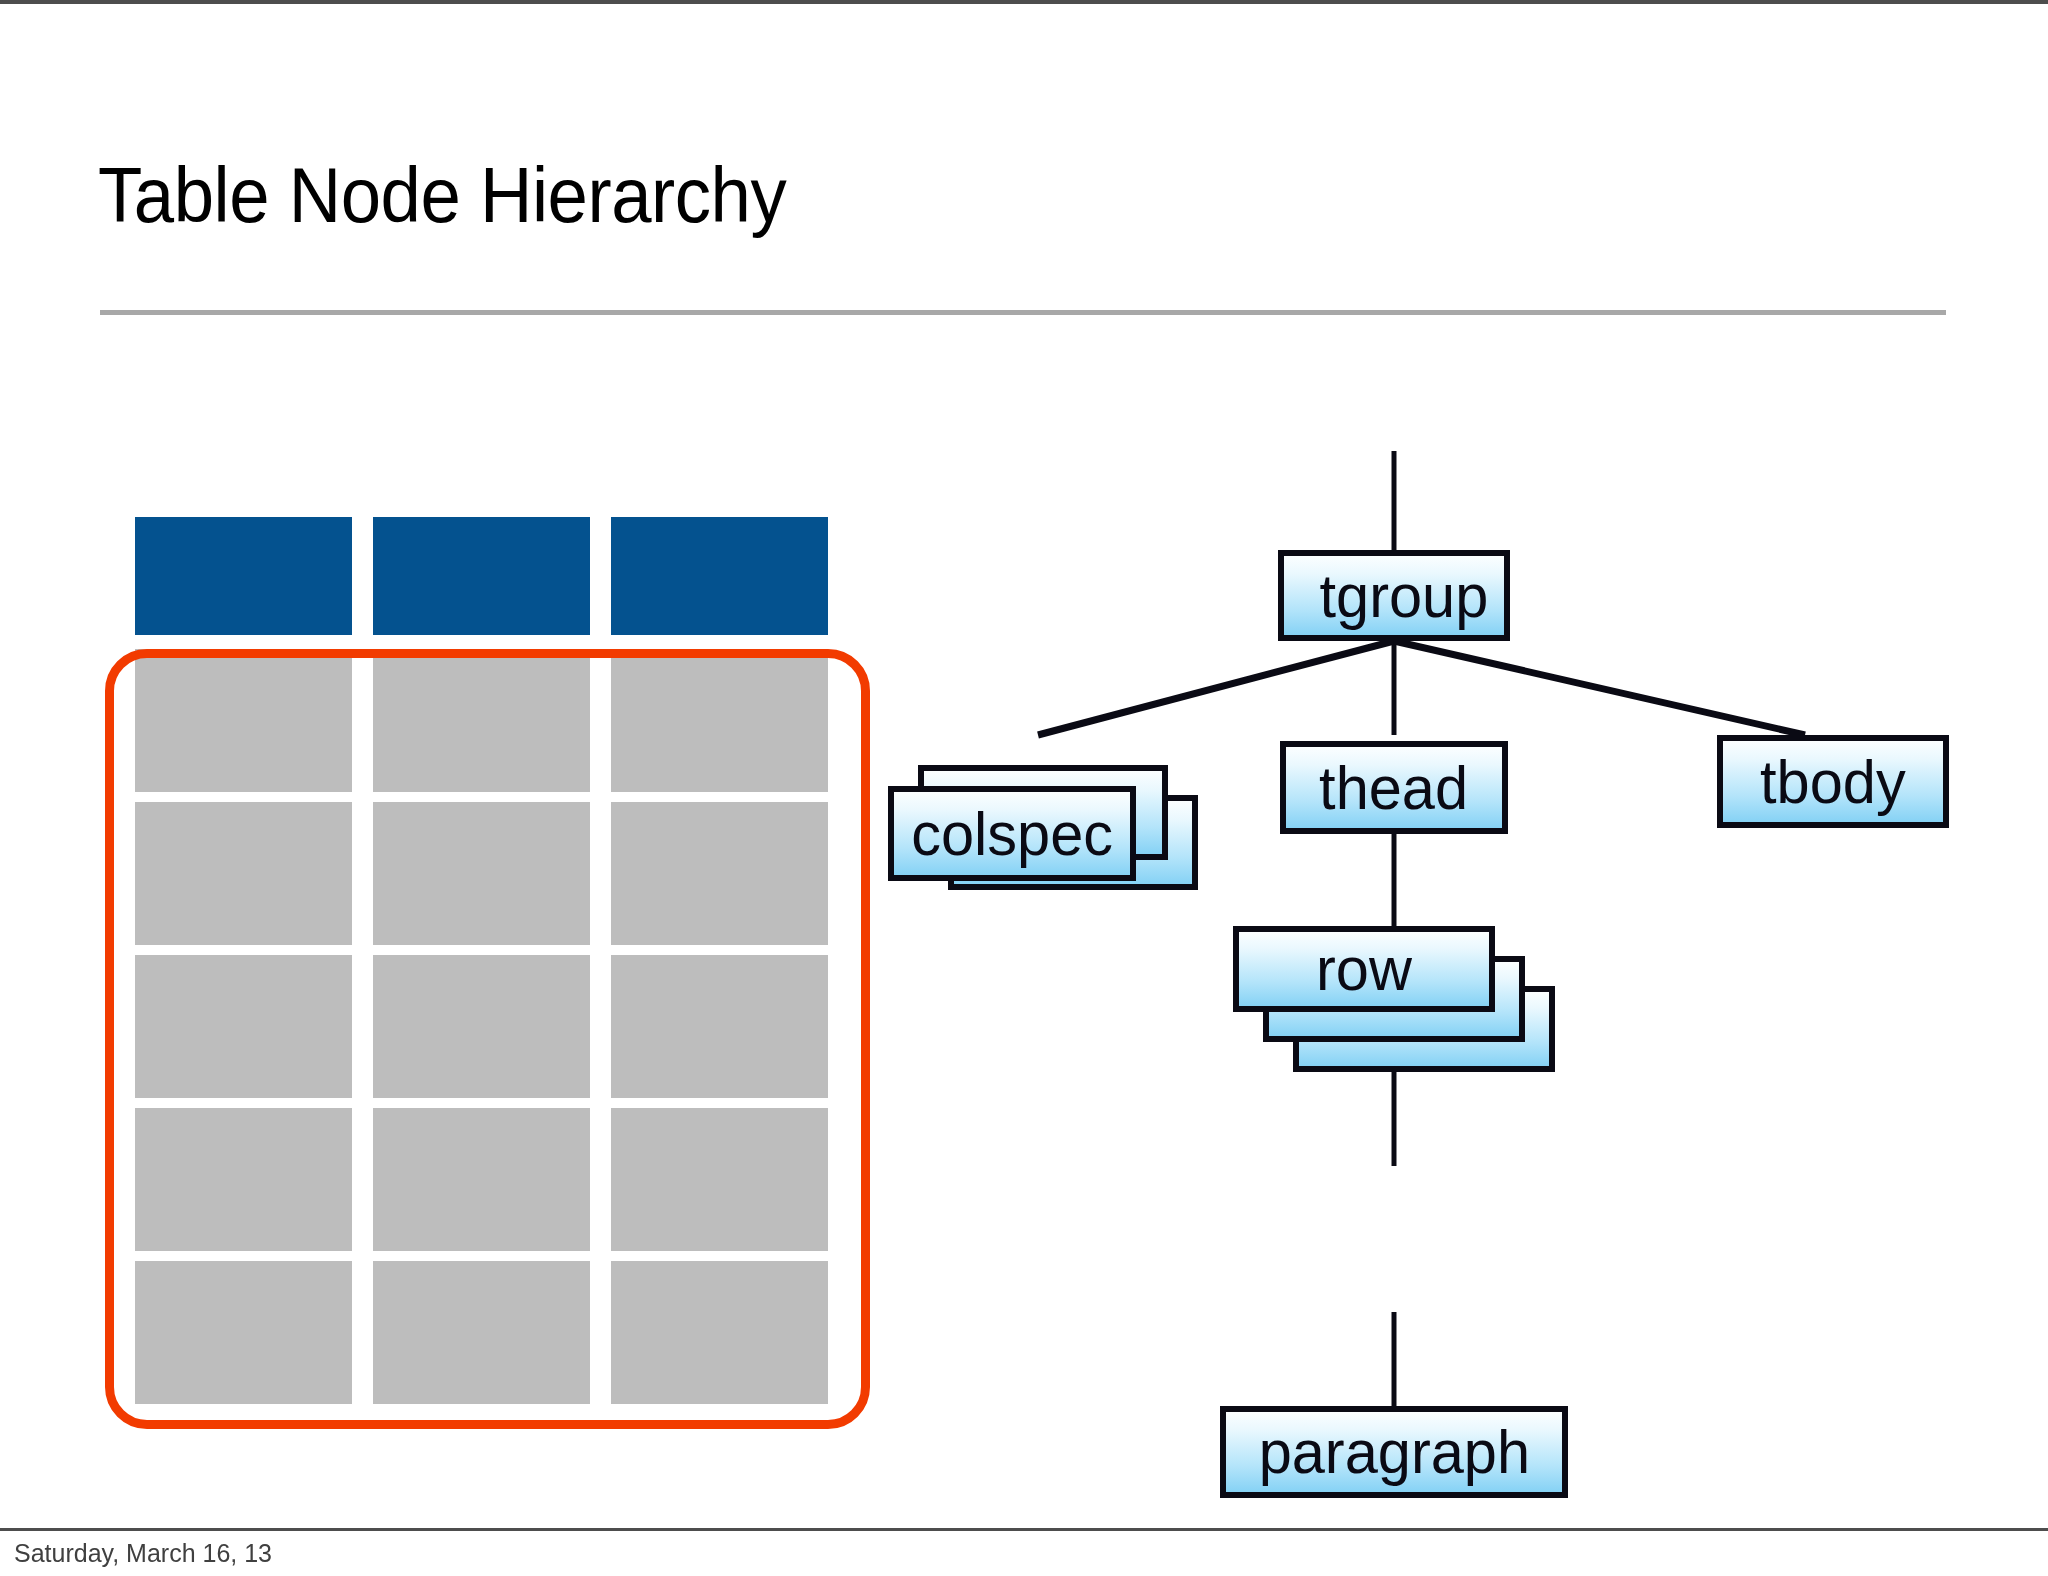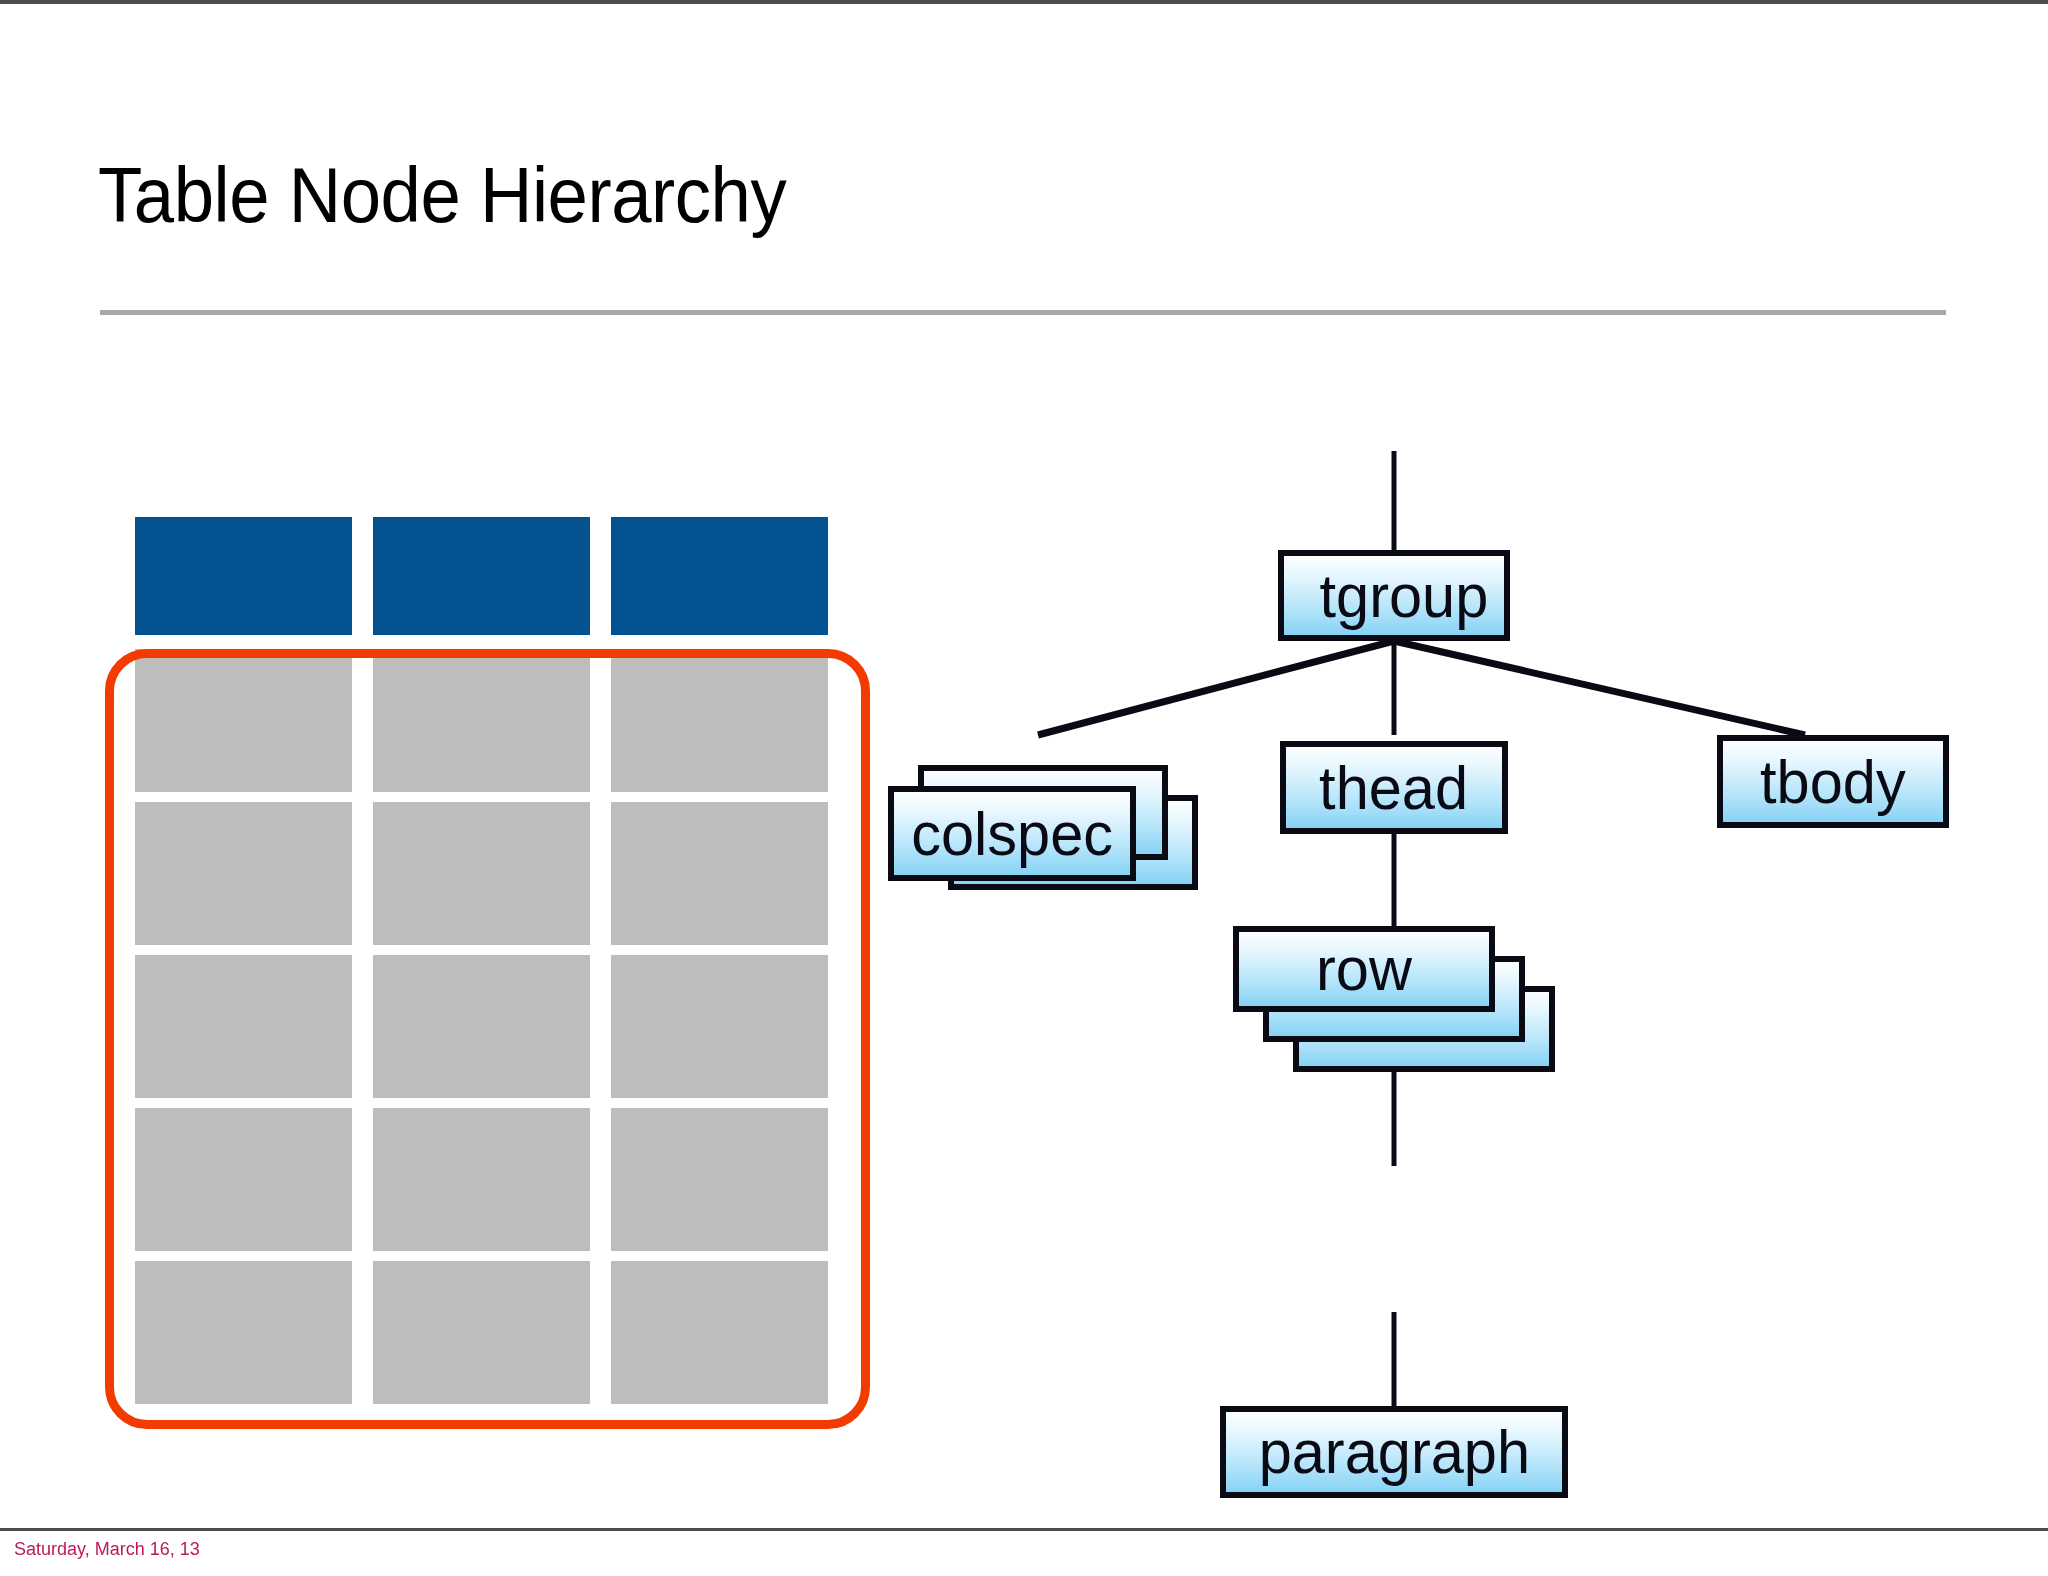--- a/index.html
+++ b/index.html
@@ -51,22 +51,22 @@
     left: 0px;
     top: 1524px;
     width: 2048px;
     height: 3px;
     background: #4d4d4d;
   }
   #footer-date {
     position: absolute;
     left: 14px;
     top: 1535px;
-    font-size: 18px;
-    color: #be185d;
+    font-size: 25px;
+    color: #404040;
     white-space: nowrap;
   }
 
   
   #table-graphic {
     position: absolute;
     left: 135px;
     top: 513px;
     width: 693px;
     height: 880px;

